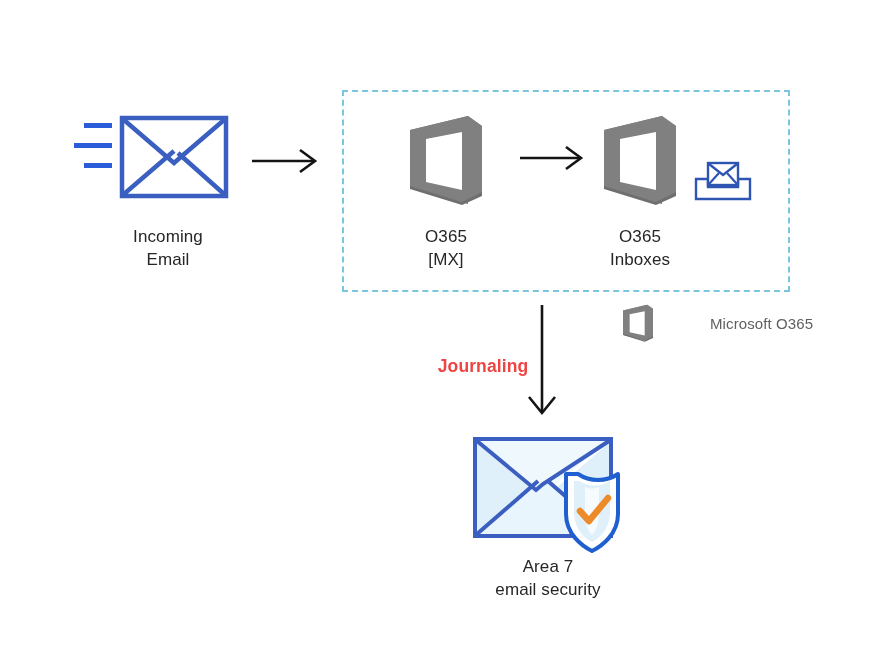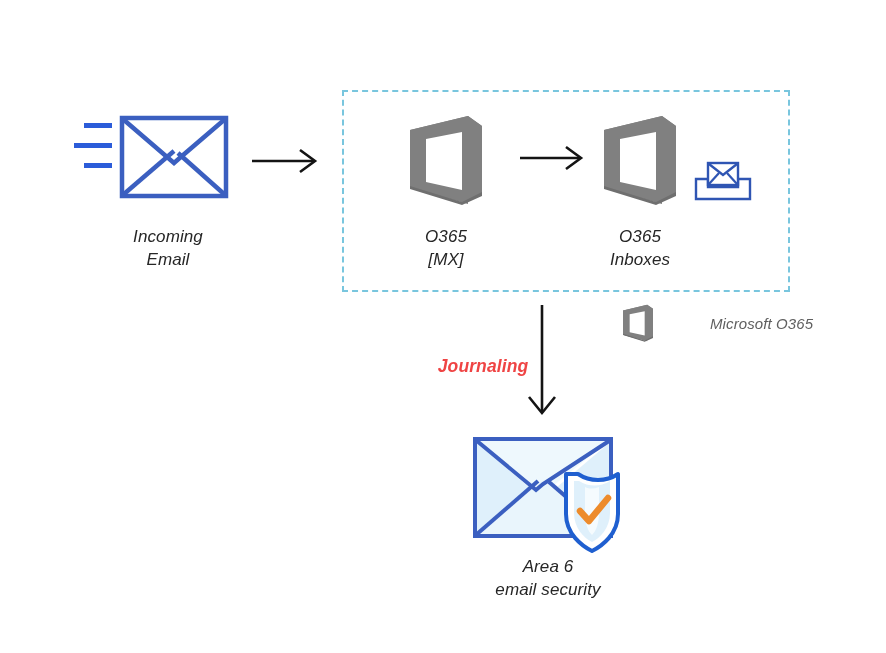--- a/index.html
+++ b/index.html
@@ -21,21 +21,20 @@
   }
   .node { position: absolute; }
   .label {
     position: absolute;
     text-align: center;
     color: #262626;
     font-size: 17px;
     line-height: 1.35;
     white-space: pre-line;
     letter-spacing: 0.1px;
-    font-style: italic;
   }
   .label.journaling {
     color: #ef4444;
     font-weight: bold;
     font-size: 17.5px;
     text-align: center;
   }
   .label.legend {
     color: #5f5f5f;
     font-size: 15px;
@@ -176,16 +175,16 @@
                C 114 106 104 96 104 81
                L 104 49 Z" fill="#dff0fb"></path>
       <path d="M 115 55 C 119 57 124 57 129 55 L 129 80
                C 129 92 126 99 122 103
                C 118 99 115 92 115 80 Z" fill="#f5fbfe"></path>
 
       <path d="M 110 79 L 119 89 L 138 66" fill="none" stroke="#ed8b2b" stroke-width="6.5" stroke-linecap="round" stroke-linejoin="round"></path>
     </svg>
   </div>
 
-  <div class="label" style="left:448px; top:556px; width:200px;">Area 6
+  <div class="label" style="left:448px; top:556px; width:200px;">Area 7
 email security</div>
 
 </div>
 
 </body></html>

